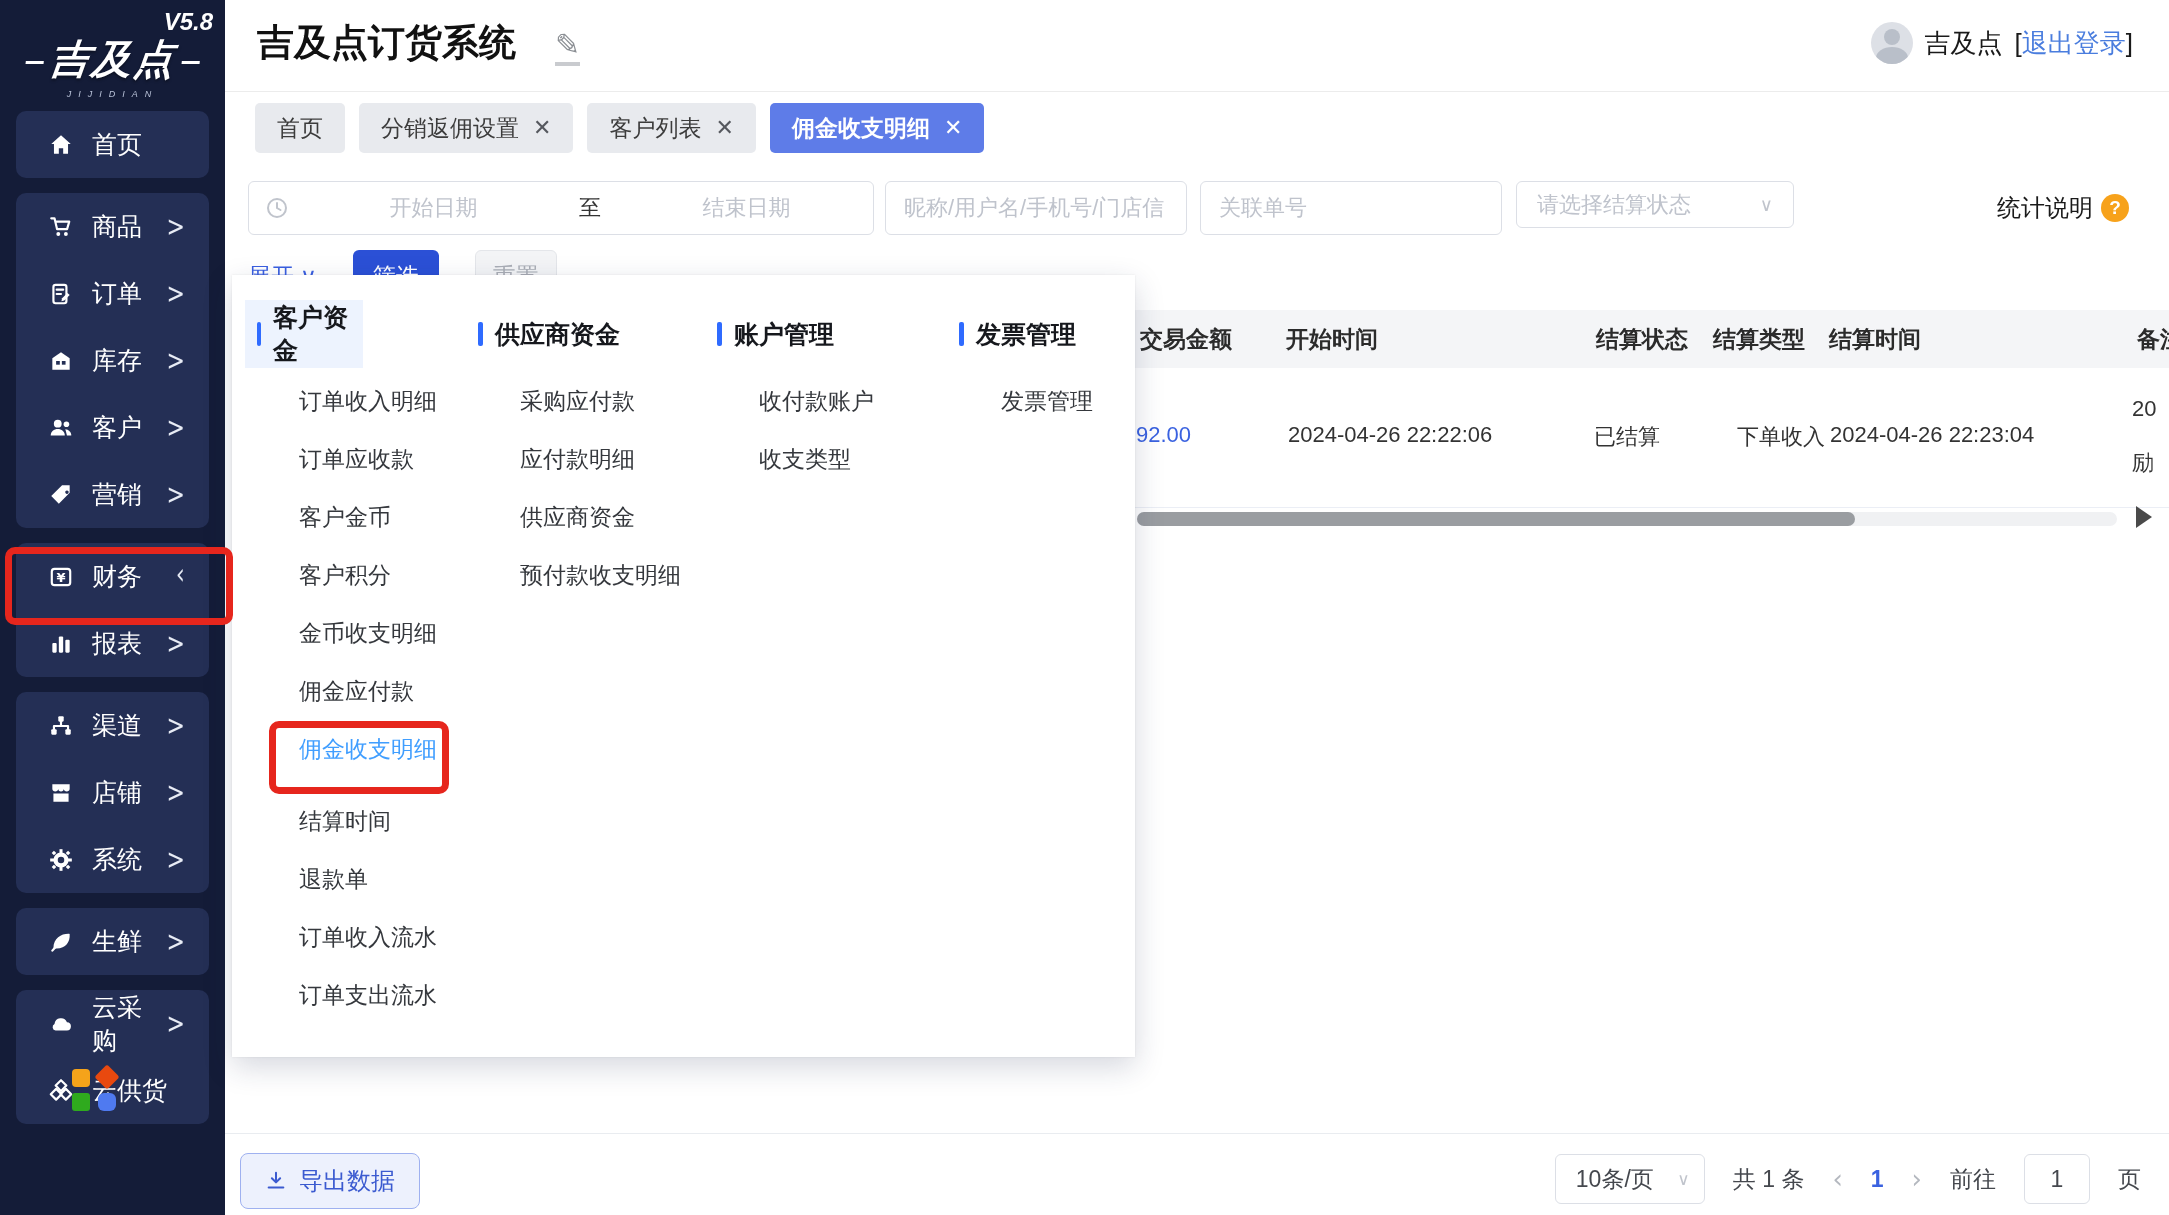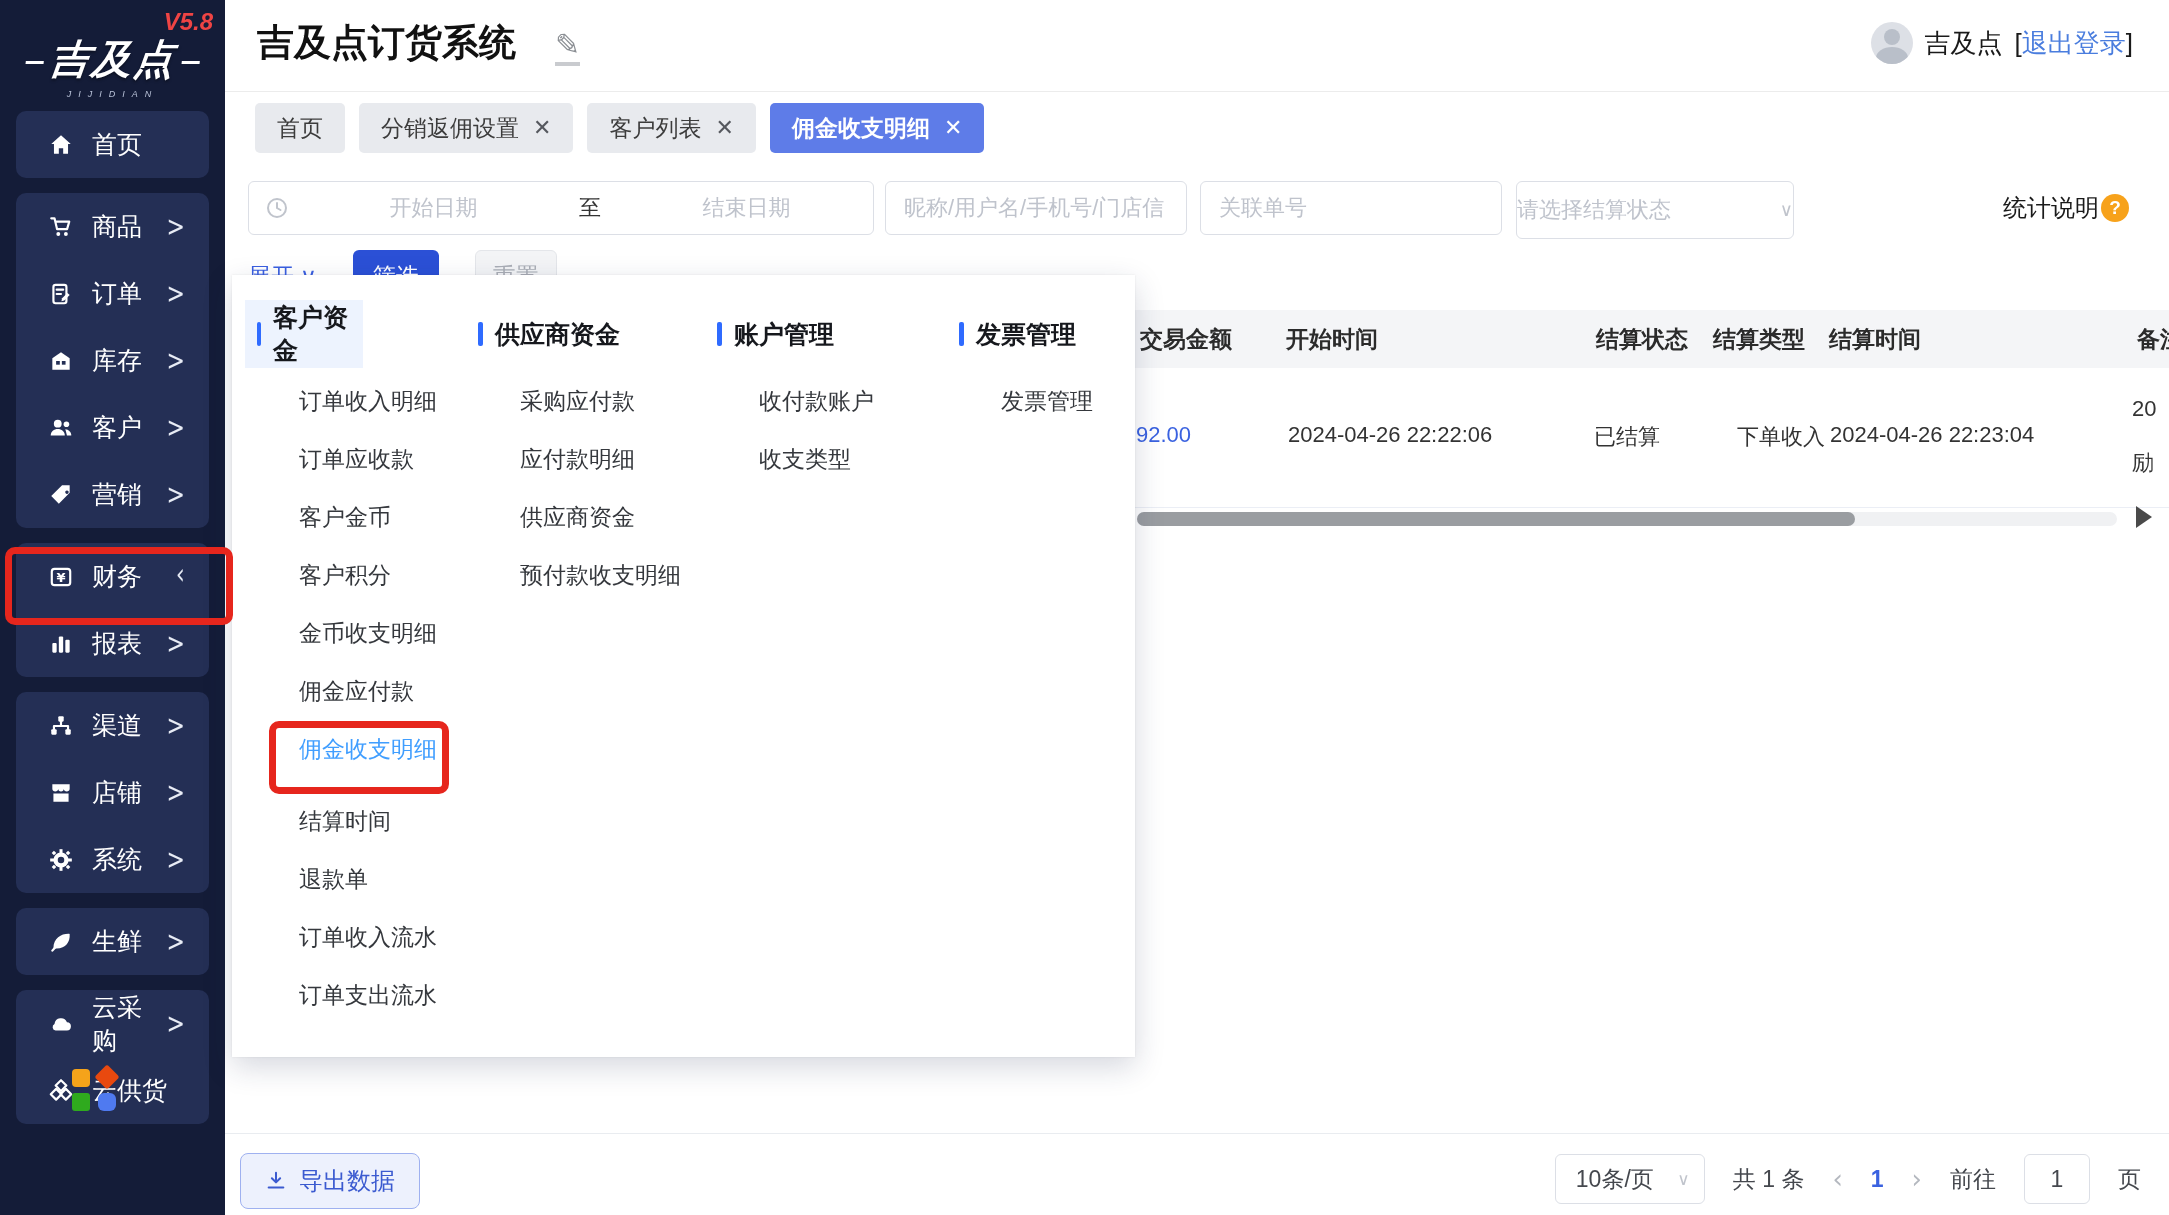--- a/index.html
+++ b/index.html
@@ -1,21 +1,21 @@
 <!DOCTYPE html>
 <html><head>
 <meta charset="utf-8">
 <style>
   * { box-sizing: border-box; margin: 0; padding: 0; }
   html,body { width:2169px; height:1215px; overflow:hidden; }
   body { font-family:"Liberation Sans","DejaVu Sans",sans-serif; background:#fff; position:relative; }
 
   
   .sidebar { position:absolute; left:0; top:0; width:225px; height:1215px; background:#141c38; z-index:3; }
-  .version { position:absolute; top:8px; right:12px; color:#ef4444; font-weight:bold; font-style:italic; font-size:24px; }
+  .version { position:absolute; top:8px; right:12px; color:#ffffff; font-weight:bold; font-style:italic; font-size:24px; }
   .brand { position:absolute; top:32px; left:0; width:225px; text-align:center; color:#fff; }
   .brand-main { font-size:40px; font-weight:900; font-style:italic; letter-spacing:2px; transform:skewX(-6deg); text-shadow:0 2px 3px rgba(0,0,0,.4); position:relative; display:inline-block; }
   .brand-main::before, .brand-main::after { content:""; position:absolute; top:52%; width:18px; height:3px; background:#fff; }
   .brand-main::before { left:-24px; } .brand-main::after { right:-24px; }
   .brand-sub { font-size:9px; letter-spacing:7px; color:#b9c2d8; font-style:italic; margin-top:2px; }
   .nav-group { margin:0 16px 15px 16px; width:193px; background:#242f55; border-radius:10px; overflow:hidden; }
   .nav-spacer { height:111px; }
   .nav-item { display:flex; align-items:center; height:67px; padding:0 24px 0 32px; color:#fff; font-size:25px; cursor:pointer; position:relative; }
   .nav-item .nicon { width:26px; height:26px; margin-right:18px; flex:0 0 26px; }
   .nav-item .nicon svg { width:26px; height:26px; display:block; }
@@ -46,23 +46,23 @@
   .tab.active .x { color:#fff; }
 
   
   .filters { position:absolute; left:225px; top:164px; width:1944px; height:420px; background:#fff; }
   .daterange { position:absolute; left:23px; top:17px; width:626px; height:54px; border:1px solid #dcdfe6; border-radius:6px; display:flex; align-items:center; font-size:22px; color:#bfc3cc; }
   .clock { margin:0 18px 0 16px; width:24px; height:24px; flex:0 0 24px; }
   .dr-seg { flex:1; text-align:center; }
   .dr-to { color:#333; width:60px; text-align:center; }
   .f-input { position:absolute; top:17px; height:54px; border:1px solid #dcdfe6; border-radius:6px; font-size:22px; color:#333; padding:6px 18px; outline:none; background:#fff; }
   .f-input::placeholder { color:#bfc3cc; }
-  .selectbox { position:absolute; left:1291px; top:17px; width:278px; height:58px; border:1px solid #dcdfe6; border-radius:6px; display:flex; align-items:center; justify-content:space-between; padding:0 0; font-size:22px; color:#bfc3cc; cursor:pointer; }
+  .selectbox { position:absolute; left:1291px; top:17px; width:278px; height:47px; border:1px solid #dcdfe6; border-radius:6px; display:flex; align-items:center; justify-content:space-between; padding:0 20px; font-size:22px; color:#bfc3cc; cursor:pointer; }
   .selectbox .v { color:#c0c4cc; font-size:18px; }
-  .stats-help { position:absolute; right:40px; top:28px; display:flex; align-items:center; gap:2px; font-size:24px; color:#1a1a1a; }
+  .stats-help { position:absolute; right:40px; top:28px; display:flex; align-items:center; gap:8px; font-size:24px; color:#1a1a1a; }
   .help-dot { width:28px; height:28px; border-radius:50%; background:#f7a21b; color:#fff; font-size:19px; font-weight:bold; display:flex; align-items:center; justify-content:center; cursor:pointer; }
   .actrow { position:absolute; left:23px; top:86px; display:flex; align-items:center; gap:36px; z-index:1; }
   .expand-link { color:#3a5fe0; font-size:23px; display:flex; align-items:center; gap:6px; cursor:pointer; }
   .btn-primary { width:86px; height:52px; background:#2b50d6; color:#fff; border:none; border-radius:6px; font-size:23px; cursor:pointer; }
   .btn-plain { width:82px; height:52px; background:#f3f4f6; color:#a9adb5; border:1px solid #e4e6ea; border-radius:6px; font-size:23px; cursor:pointer; }
 
   
   .tablewrap { position:absolute; left:0; top:0; width:2169px; height:1215px; z-index:2; pointer-events:none; }
   .thead { position:absolute; left:240px; top:310px; width:2300px; height:58px; background:#f4f5f7; }
   .th { position:absolute; top:0; height:58px; line-height:58px; font-size:23px; font-weight:bold; color:#2b2b2b; white-space:nowrap; }

